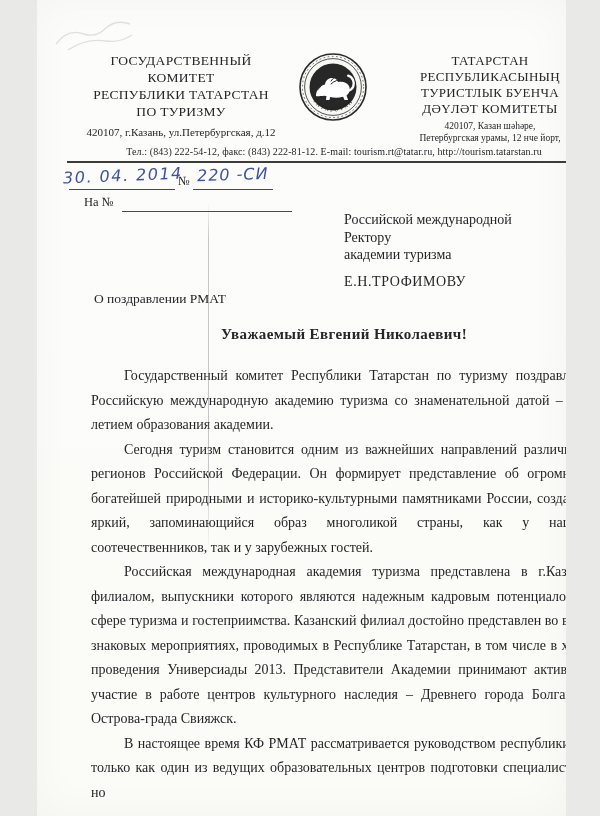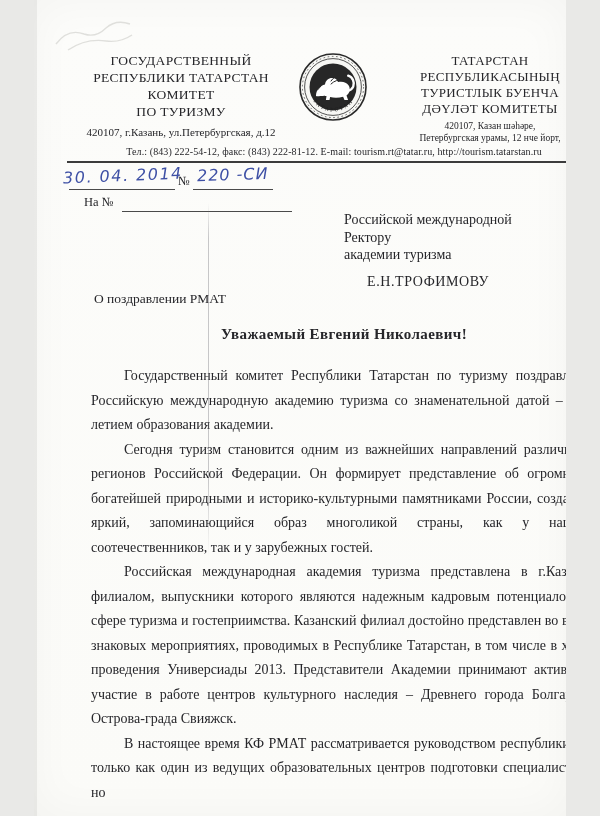--- a/index.html
+++ b/index.html
@@ -30,21 +30,21 @@
   .hw-date{position:absolute;left:29px;top:166px;font-size:16px;letter-spacing:1.5px;transform:rotate(-2.5deg);}
   .u-date{position:absolute;left:35px;top:189px;width:106px;height:1px;background:#4a4a4a;}
   .no-sign{position:absolute;left:144px;top:174px;font-size:12.5px;}
   .hw-num{position:absolute;left:163px;top:165px;font-size:16px;letter-spacing:1px;transform:rotate(-2deg);}
   .u-num{position:absolute;left:159px;top:189px;width:80px;height:1px;background:#4a4a4a;}
   .reply{position:absolute;left:50px;top:195px;font-size:12.5px;}
   .u-reply{position:absolute;left:88px;top:211px;width:170px;height:1px;background:#4a4a4a;}
 
   
   .recipient{position:absolute;left:310px;top:211px;font-size:14px;line-height:17.5px;}
-  .recipient .name{margin-top:9px;letter-spacing:.6px;margin-left:23px;}
+  .recipient .name{margin-top:9px;letter-spacing:.6px;}
 
   .subject{position:absolute;left:60px;top:291px;font-size:13.5px;}
   .salutation{position:absolute;left:60px;top:326px;width:500px;text-align:center;
     font-weight:bold;font-size:15px;letter-spacing:.4px;}
 
   
   .body-text{position:absolute;left:57px;top:364px;width:497px;font-size:14px;
     line-height:24.5px;text-align:justify;}
   .body-text p{margin:0;text-indent:33px;}
 
@@ -57,22 +57,22 @@
 
 <div class="page">
   <div class="edge-shade"></div>
 
   <svg class="pencil" width="210" height="60" viewBox="0 0 210 60">
     <path d="M14 38 q12 -16 28 -10 q12 4 22 -6 q10 -9 24 -4 M26 44 q18 -12 38 -9 q14 2 26 -6" fill="none" stroke="#d6d6d1" stroke-width="1.4" opacity="0.75"></path>
   </svg>
 
   <div class="hdr-left">
     <div>ГОСУДАРСТВЕННЫЙ</div>
+    <div>КОМИТЕТ</div>
     <div>РЕСПУБЛИКИ ТАТАРСТАН</div>
-    <div>КОМИТЕТ</div>
     <div>ПО ТУРИЗМУ</div>
     <div class="addr">420107, г.Казань, ул.Петербургская, д.12</div>
   </div>
 
   <svg class="emblem" viewBox="0 0 72 72">
     <circle cx="36" cy="36" r="33" fill="#f7f7f4" stroke="#2a2a2a" stroke-width="1.6"></circle>
     <circle cx="36" cy="36" r="30.6" fill="none" stroke="#555" stroke-width="0.9" stroke-dasharray="1.6 2.6"></circle>
     <circle cx="36" cy="36" r="28.4" fill="none" stroke="#2a2a2a" stroke-width="0.8"></circle>
     <circle cx="36" cy="36" r="23.5" fill="#272727"></circle>
 

